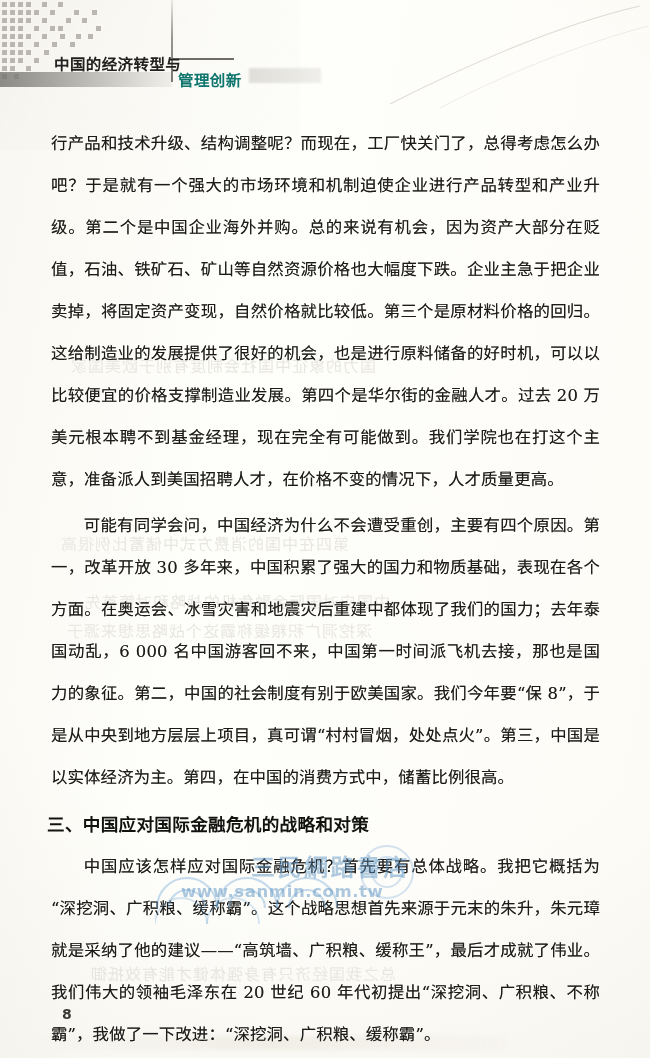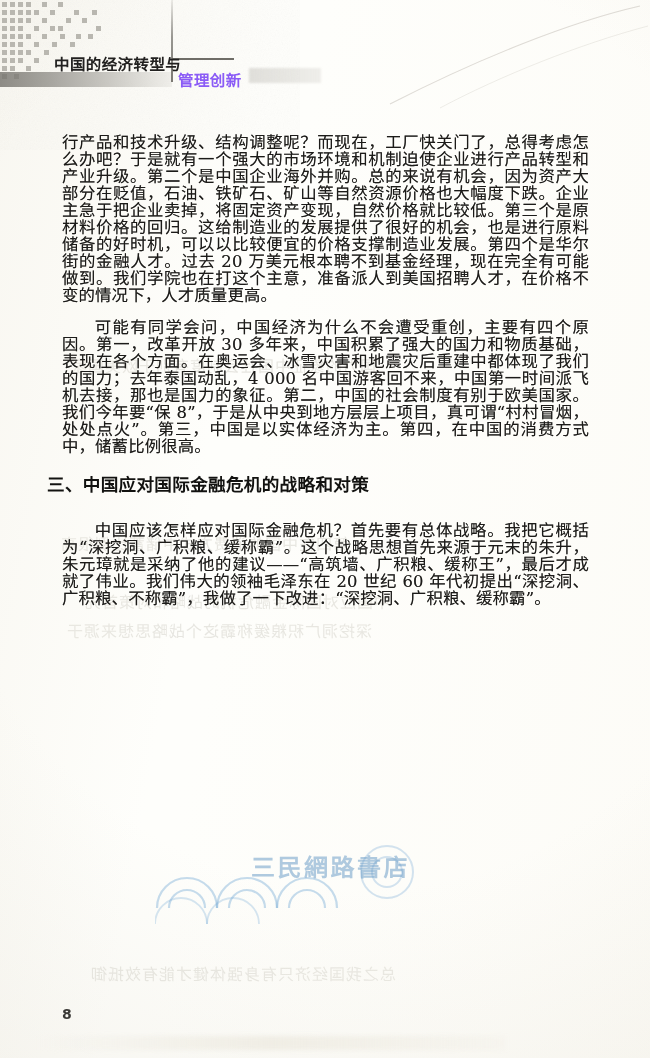--- a/index.html
+++ b/index.html
@@ -88,21 +88,21 @@
   }
 
   .header-title-right {
     position: absolute;
     left: 178px;
     top: 68px;
     font-family: Liberation Mono, monospace;
     font-weight: bold;
     font-size: 15.5px;
     letter-spacing: 0.4px;
-    color: #8b5cf6;
+    color: #0f766e;
     white-space: nowrap;
   }
 
   .header-bar {
     position: absolute;
     left: 0;
     top: 72px;
     width: 172px;
     height: 15px;
     background: linear-gradient(to right,
@@ -135,37 +135,37 @@
   
   .body-text {
     position: absolute;
     left: 47px;
     top: 119px;
     width: 557px;
     z-index: 6;
   }
 
   p.para {
-    margin: 15px;
+    margin: 4px;
     font-size: 16.4px;
-    line-height: 17px;
+    line-height: 42px;
     text-align: justify;
     text-align-last: left;
     text-justify: inter-ideograph;
     letter-spacing: 0.15px;
     color: #1c1b19;
     font-family: "DejaVu Serif", "Liberation Serif", serif;
     font-weight: normal;
     text-shadow: 0 0 0.45px rgba(30,29,27,0.55);
   }
 
   p.indent { text-indent: 2em; }
 
   h2.section-heading {
-    margin: 11px 0 22px 0;
+    margin: 11px 0 6px 0;
     font-family: "DejaVu Sans", "Liberation Sans", sans-serif;
     font-size: 17.6px;
     line-height: 30px;
     font-weight: bold;
     letter-spacing: 0.3px;
     color: #121210;
     text-align: left;
   }
 
   
@@ -327,21 +327,21 @@
 
     <div class="header-title-left">中国的经济转型与</div>
 
     <div class="header-title-right">管理创新</div>
   </div>
 
   <div class="body-text">
 
     <p class="para">行产品和技术升级、结构调整呢？而现在，工厂快关门了，总得考虑怎么办吧？于是就有一个强大的市场环境和机制迫使企业进行产品转型和产业升级。第二个是中国企业海外并购。总的来说有机会，因为资产大部分在贬值，石油、铁矿石、矿山等自然资源价格也大幅度下跌。企业主急于把企业卖掉，将固定资产变现，自然价格就比较低。第三个是原材料价格的回归。这给制造业的发展提供了很好的机会，也是进行原料储备的好时机，可以以比较便宜的价格支撑制造业发展。第四个是华尔街的金融人才。过去 20 万美元根本聘不到基金经理，现在完全有可能做到。我们学院也在打这个主意，准备派人到美国招聘人才，在价格不变的情况下，人才质量更高。</p>
 
-    <p class="para indent">可能有同学会问，中国经济为什么不会遭受重创，主要有四个原因。第一，改革开放 30 多年来，中国积累了强大的国力和物质基础，表现在各个方面。在奥运会、冰雪灾害和地震灾后重建中都体现了我们的国力；去年泰国动乱，4 000 名中国游客回不来，中国第一时间派飞机去接，那也是国力的象征。第二，中国的社会制度有别于欧美国家。我们今年要“保 8”，于是从中央到地方层层上项目，真可谓“村村冒烟，处处点火”。第三，中国是以实体经济为主。第四，在中国的消费方式中，储蓄比例很高。</p>
+    <p class="para indent">可能有同学会问，中国经济为什么不会遭受重创，主要有四个原因。第一，改革开放 30 多年来，中国积累了强大的国力和物质基础，表现在各个方面。在奥运会、冰雪灾害和地震灾后重建中都体现了我们的国力；去年泰国动乱，6 000 名中国游客回不来，中国第一时间派飞机去接，那也是国力的象征。第二，中国的社会制度有别于欧美国家。我们今年要“保 8”，于是从中央到地方层层上项目，真可谓“村村冒烟，处处点火”。第三，中国是以实体经济为主。第四，在中国的消费方式中，储蓄比例很高。</p>
 
     <h2 class="section-heading">三、中国应对国际金融危机的战略和对策</h2>
 
     <p class="para indent">中国应该怎样应对国际金融危机？首先要有总体战略。我把它概括为“深挖洞、广积粮、缓称霸”。这个战略思想首先来源于元末的朱升，朱元璋就是采纳了他的建议——“高筑墙、广积粮、缓称王”，最后才成就了伟业。我们伟大的领袖毛泽东在 20 世纪 60 年代初提出“深挖洞、广积粮、不称霸”，我做了一下改进：“深挖洞、广积粮、缓称霸”。</p>
 
   </div>
 
   <div class="watermark">
     <svg width="400" height="130" viewBox="0 0 400 130" aria-hidden="true">
       <g stroke="rgba(120,172,214,0.42)" stroke-width="2.2" fill="none">
@@ -355,20 +355,21 @@
       <g stroke="rgba(120,172,214,0.32)" stroke-width="2" fill="none">
         <circle cx="232" cy="60" r="26"></circle>
         <circle cx="232" cy="60" r="15"></circle>
       </g>
       <g stroke="rgba(120,172,214,0.30)" stroke-width="1.8" fill="none">
         <path d="M 0 112 A 26 26 0 0 1 52 112"></path>
         <path d="M 52 112 A 26 26 0 0 1 104 112"></path>
       </g>
     </svg>
     <div class="wm-text">三民網路書店</div>
+    <div class="wm-url">www.sanmin.com.tw</div>
   </div>
 
   <div class="footer-smudge"></div>
   <div class="page-number">8</div>
 
   <div class="paper-tint"></div>
   <svg class="scan-noise" aria-hidden="true">
     <filter id="grain">
       <feTurbulence type="fractalNoise" baseFrequency="0.85" numOctaves="3" stitchTiles="stitch"></feTurbulence>
       <feColorMatrix type="saturate" values="0"></feColorMatrix>

